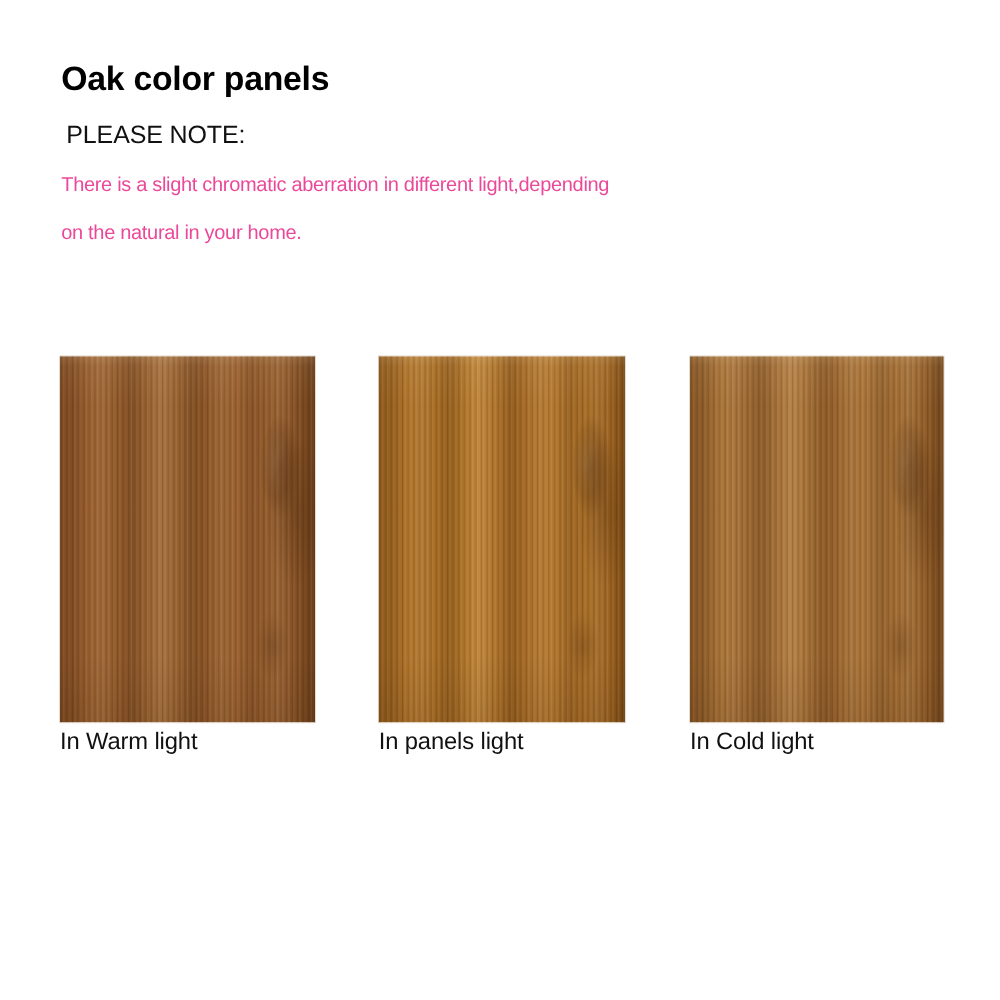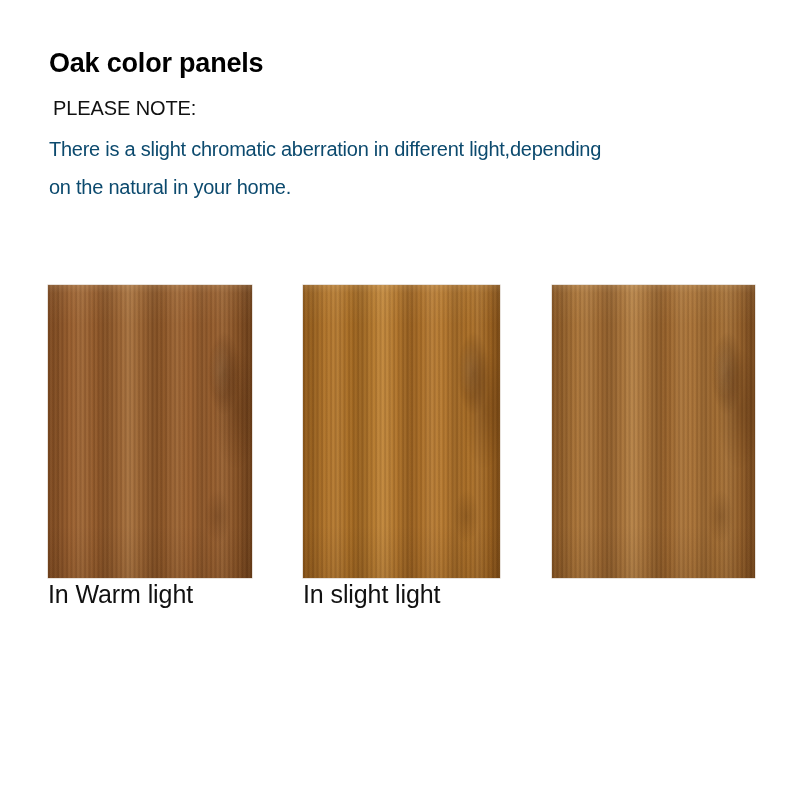--- a/index.html
+++ b/index.html
@@ -47,24 +47,24 @@
     font-size: 20px;
     font-weight: normal;
     line-height: 28px;
     color: #111111;
     margin: 0 0 8px 4px;
     letter-spacing: -0.1px;
     white-space: nowrap;
   }
 
   .note-body {
-    font-size: 20px;
+    font-size: 16px;
     font-weight: normal;
     line-height: 38px;
-    color: #0c4a6e;
+    color: #ec4899;
     margin: 0;
     letter-spacing: -0.25px;
     width: 690px;
   }
   .note-body .ln { display: block; white-space: nowrap; }
 
   
   .panels {
     position: absolute;
     left: 0;
@@ -176,21 +176,21 @@
       rgba(40,18,2,0) 6%,
       rgba(40,18,2,0) 94%,
       rgba(40,18,2,0.10) 100%
     );
   }
 
   .panel-label {
     position: absolute;
     top: 296px;
     left: 0;
-    font-size: 25px;
+    font-size: 19px;
     line-height: 26px;
     color: #111111;
     letter-spacing: -0.1px;
     white-space: nowrap;
     text-align: right;
   }
   .panel-cell.c0 .panel-label { left: 0px; }
   .panel-cell.c1 .panel-label { left: 0px; }
   .panel-cell.c2 .panel-label { left: 0px; }
 </style>
@@ -230,30 +230,31 @@
     <div class="panel-cell c1">
       <div class="swatch">
         <div class="base" style="background: linear-gradient(90deg, rgb(160, 101, 30) 0%, rgb(178, 118, 44) 12%, rgb(164, 106, 34) 26%, rgb(188, 129, 52) 40%, rgb(163, 104, 35) 55%, rgb(181, 121, 48) 70%, rgb(168, 109, 38) 84%, rgb(143, 88, 26) 100%);"></div>
         <div class="grain-band"></div>
         <div class="grain-fine"></div>
         <div class="figure"></div>
         <div class="figure2"></div>
         <div class="shade"></div>
         <div class="vign"></div>
       </div>
-      <div class="panel-label">In slight light</div>
+      <div class="panel-label">In panels light</div>
     </div>
 
     <div class="panel-cell c2">
       <div class="swatch">
         <div class="base" style="background: linear-gradient(90deg, rgb(150, 97, 42) 0%, rgb(168, 115, 56) 12%, rgb(154, 102, 48) 26%, rgb(176, 124, 65) 40%, rgb(152, 99, 44) 55%, rgb(170, 116, 57) 70%, rgb(158, 106, 49) 84%, rgb(135, 84, 35) 100%);"></div>
         <div class="grain-band"></div>
         <div class="grain-fine"></div>
         <div class="figure"></div>
         <div class="figure2"></div>
         <div class="shade"></div>
         <div class="vign"></div>
       </div>
+      <div class="panel-label">In Cold light</div>
     </div>
 
   </div>
 
 </div>
 
 </body></html>

